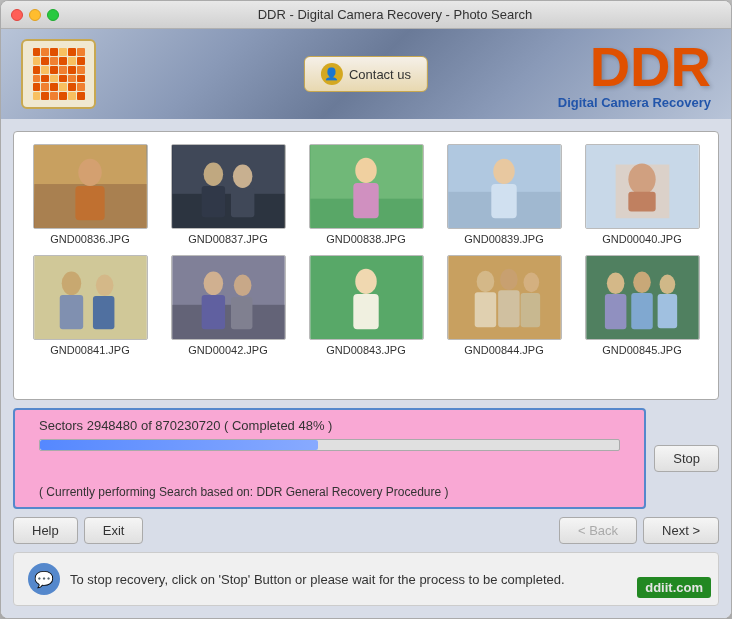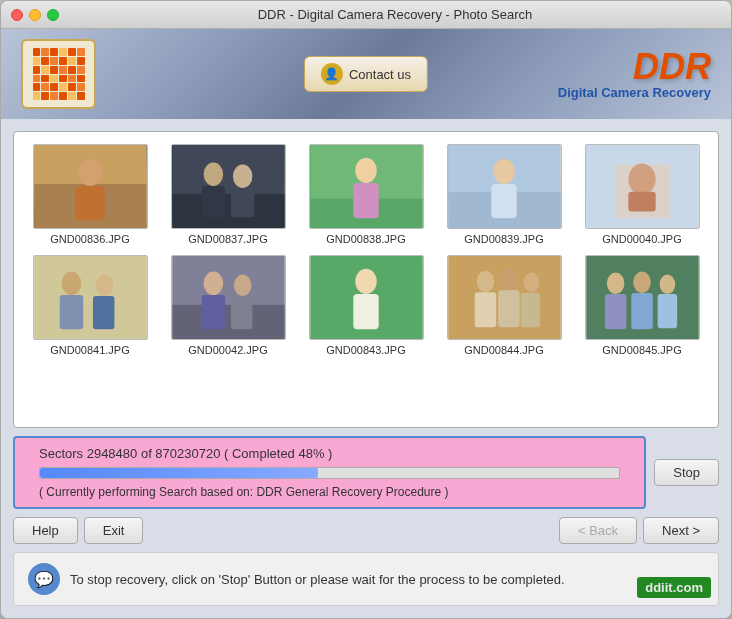--- a/index.html
+++ b/index.html
@@ -113,26 +113,25 @@
       justify-content: center;
       color: white;
       font-size: 12px;
     }
     .ddr-brand {
       position: absolute;
       right: 20px;
       text-align: right;
     }
     .ddr-title {
-      font-size: 36px;
+      font-size: 56px;
       font-weight: bold;
       color: #e05000;
       line-height: 1;
       text-shadow: 2px 2px 4px rgba(0,0,0,0.2);
-      font-style: italic;
     }
     .ddr-subtitle {
       font-size: 13px;
       color: #2255aa;
       font-weight: bold;
     }
 
     
     .main-content {
       flex: 1;
@@ -213,20 +212,21 @@
       overflow: hidden;
     }
     .progress-bar-fill {
       height: 100%;
       background: linear-gradient(to right, #5588ff, #88aaff);
       border-radius: 2px;
     }
     .progress-message {
       font-size: 12px;
       color: #333;
+      margin-top: 28px;
     }
 
     
     .button-row {
       display: flex;
       align-items: center;
       gap: 6px;
     }
     .btn {
       padding: 5px 18px;

